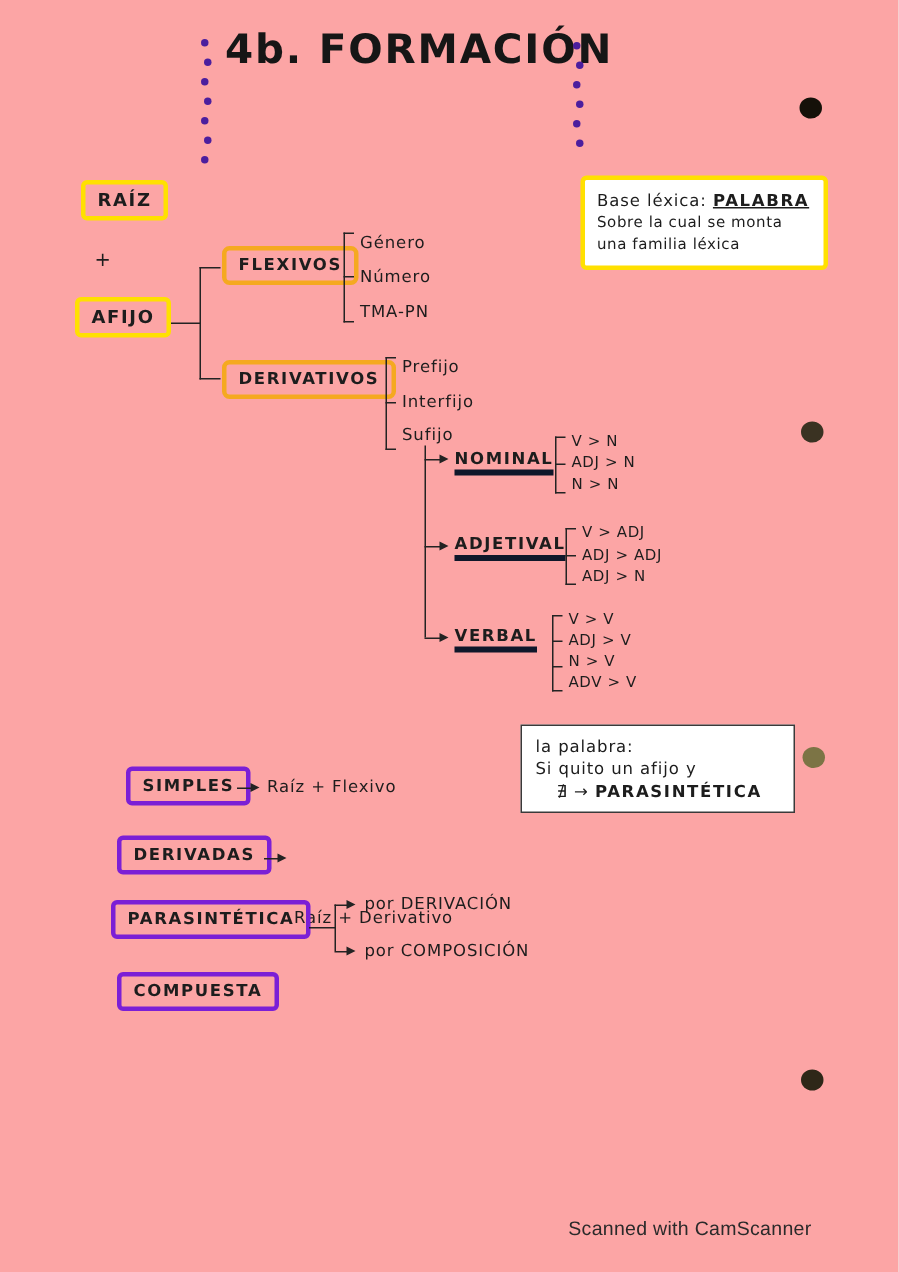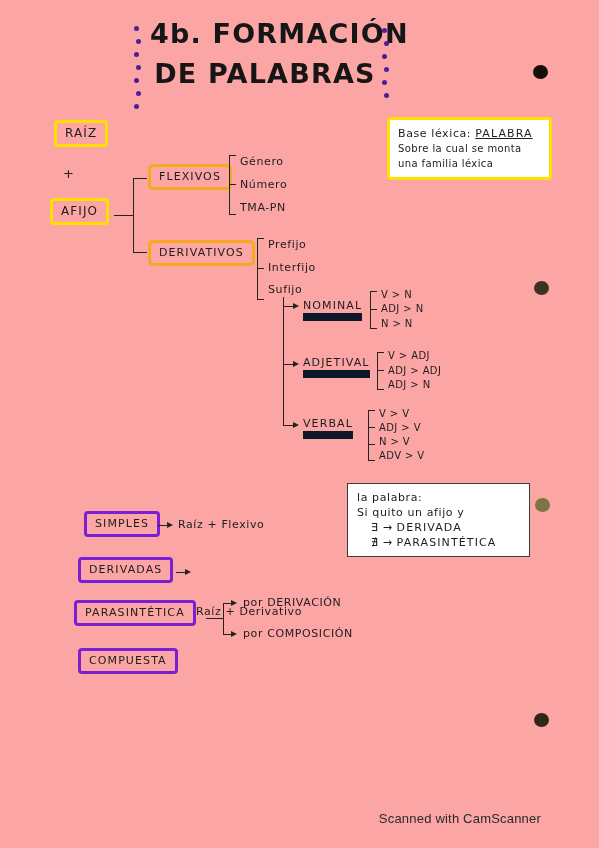--- a/index.html
+++ b/index.html
@@ -31,34 +31,34 @@
   }
   .dotcol i:nth-child(even){margin-left:3px;}
   
   .hand{
     font-family:"DejaVu Sans", sans-serif;
     font-size:11px;
     letter-spacing:.6px;
     color:#1d1d1d;
     white-space:nowrap;
   }
-  .caps{font-weight:normal;letter-spacing:1.1px;}
+  .caps{font-weight:bold;letter-spacing:1.1px;}
   .small{font-size:10px;letter-spacing:.4px;}
   
   .box{
     display:inline-block;
     padding:3px 8px 4px 8px;
     white-space:nowrap;
     background:transparent;
   }
   .box-yellow{border:3px solid #ffe000;border-radius:4px;}
   .box-orange{border:3px solid #f5a920;border-radius:5px;}
   .box-purple{border:3px solid #7b1fd6;border-radius:4px;}
   .ul-yellow{
-    border-bottom:8px solid #0f172a;
+    border-bottom:4px solid #0f172a;
     padding-bottom:1px;
   }
   
   .ln{position:absolute;background:#232323;}
   .lnh{height:1.4px;}
   .lnv{width:1.4px;}
   .arrow{
     position:absolute;width:0;height:0;
     border-top:3.5px solid transparent;
     border-bottom:3.5px solid transparent;
@@ -109,21 +109,20 @@
     <i></i>
       <i></i>
       <i></i>
       <i></i>
       <i></i>
       <i></i>
       <i></i>
   </div>
   <div class="abs" id="title-block">
     <div class="title-line">4b. FORMACIÓN</div>
-    <div class="title-line">DE  PALABRAS</div>
   </div>
   <div class="abs dotcol" style="left:381px;top:28px;">
     <i></i>
       <i></i>
       <i></i>
       <i></i>
       <i></i>
       <i></i>
   </div>
 
@@ -243,25 +242,20 @@
   <div class="note-yellow" style="left:387px;top:117px;width:143px;">
     <div class="hand note-line"><span>Base léxica: </span><span class="u caps">PALABRA</span></div>
     <div class="hand small note-line">Sobre la cual se monta</div>
     <div class="hand small note-line">una familia léxica</div>
   </div>
 
   <div class="note-plain" style="left:347px;top:483px;width:163px;">
     <div class="hand note-line">la palabra:</div>
     <div class="hand note-line">Si quito un afijo y</div>
     <div class="hand note-line" style="padding-left:14px;">
-      <span>∃</span>
-      <span>→</span>
-      <span class="caps">DERIVADA</span>
-    </div>
-    <div class="hand note-line" style="padding-left:14px;">
       <span>∄</span>
       <span>→</span>
       <span class="caps">PARASINTÉTICA</span>
     </div>
   </div>
 
   <div class="abs" id="watermark">Scanned with CamScanner</div>
 
 </div>
 

